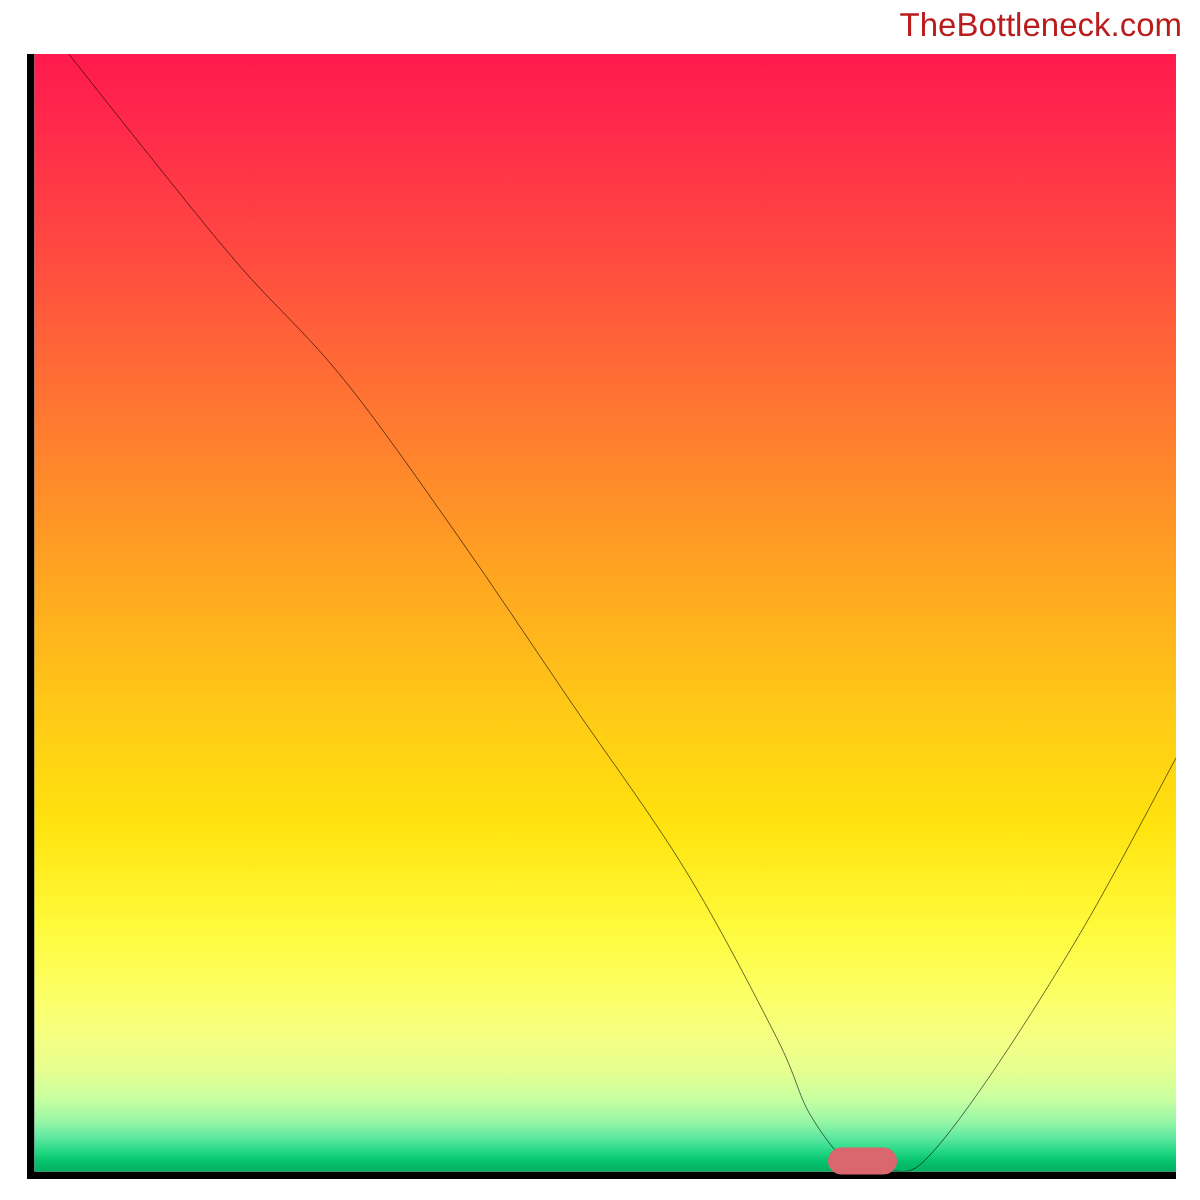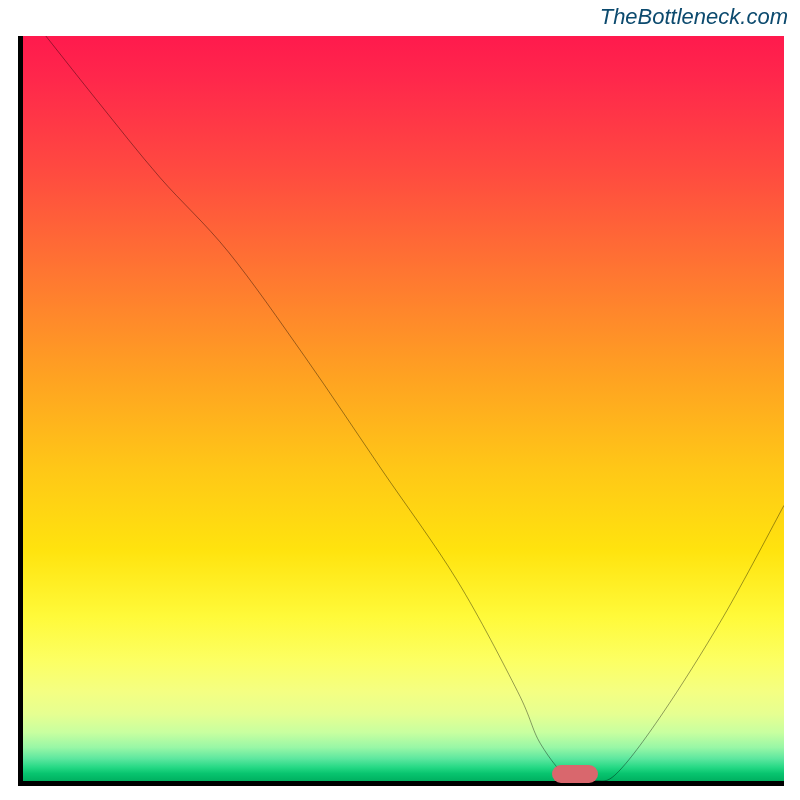--- a/index.html
+++ b/index.html
@@ -9,24 +9,23 @@
     background: white;
     font-family: Arial, Helvetica, sans-serif;
     position: relative;
     overflow: hidden;
   }
   .attribution {
     position: absolute;
     top: 4px;
     right: 12px;
     font-size: 22px;
-    color: #0c4a6e;
+    color: #b91c1c;
     font-weight: 400;
     z-index: 10;
-    font-style: italic;
   }
   .plot-frame {
     position: absolute;
     top: 36px;
     left: 18px;
     width: 766px;
     height: 750px;
     border-left: 5px solid black;
     border-bottom: 5px solid black;
   }

